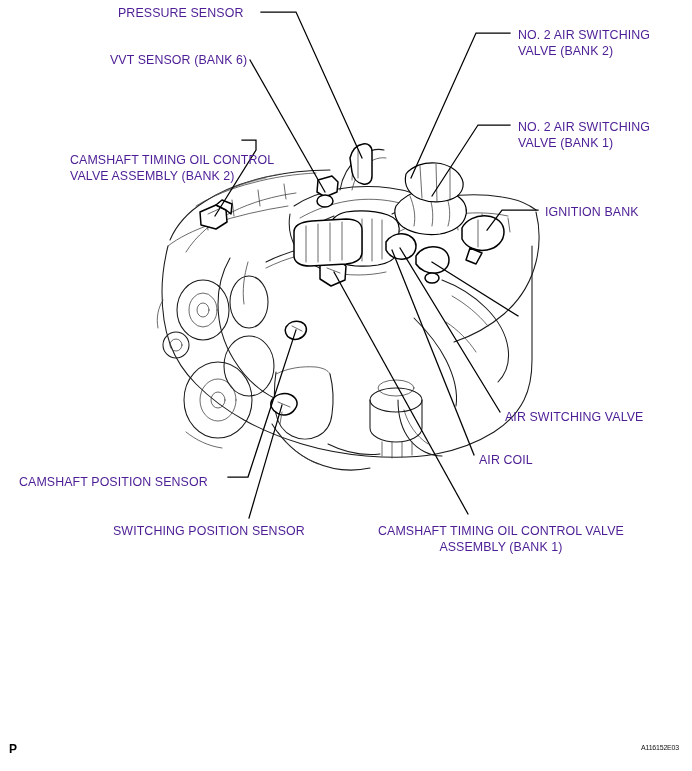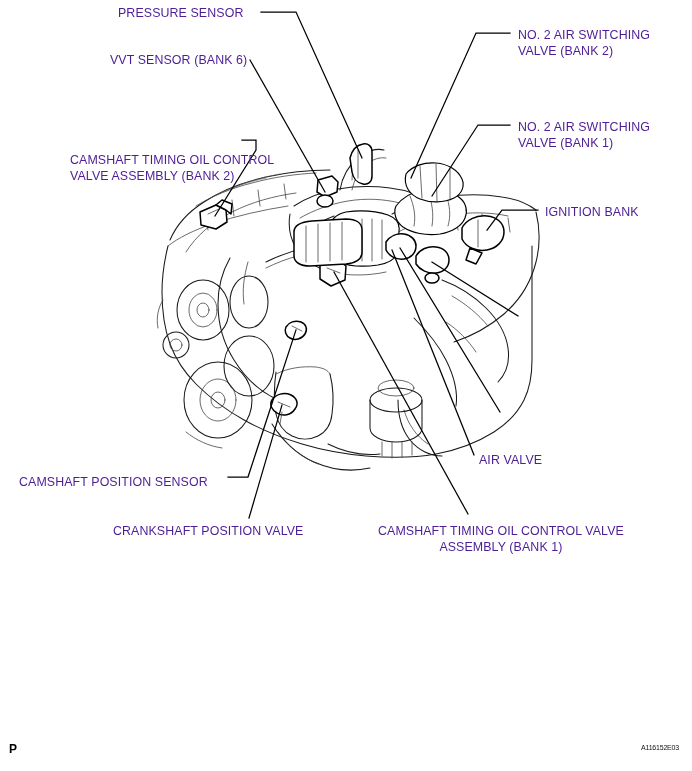--- a/index.html
+++ b/index.html
@@ -334,26 +334,27 @@
 
   <div class="callout" style="left:518px; top:27px;">NO. 2 AIR SWITCHING
 VALVE (BANK 2)</div>
 
   <div class="callout" style="left:518px; top:119px;">NO. 2 AIR SWITCHING
 VALVE (BANK 1)</div>
 
   <div class="callout" style="left:545px; top:204px;">IGNITION BANK</div>
 
 
-
-  <div class="callout" style="left:479px; top:452px;">AIR VALVE</div>
+  <div class="callout" style="left:505px; top:409px;">AIR SWITCHING VALVE</div>
+
+  <div class="callout" style="left:479px; top:452px;">AIR COIL</div>
 
   <div class="callout" style="left:19px; top:474px;text-align:center;">CAMSHAFT POSITION SENSOR</div>
 
-  <div class="callout" style="left:113px; top:523px;">CRANKSHAFT POSITION VALVE</div>
+  <div class="callout" style="left:113px; top:523px;">SWITCHING POSITION SENSOR</div>
 
   <div class="callout" style="left:378px; top:523px;text-align:center;">CAMSHAFT TIMING OIL CONTROL VALVE
 ASSEMBLY (BANK 1)</div>
 
   <div class="page-mark" style="left:9px; top:742px;">P</div>
 
   <div class="figure-code" style="left:641px; top:744px;">A116152E03</div>
 
 </div>
 

